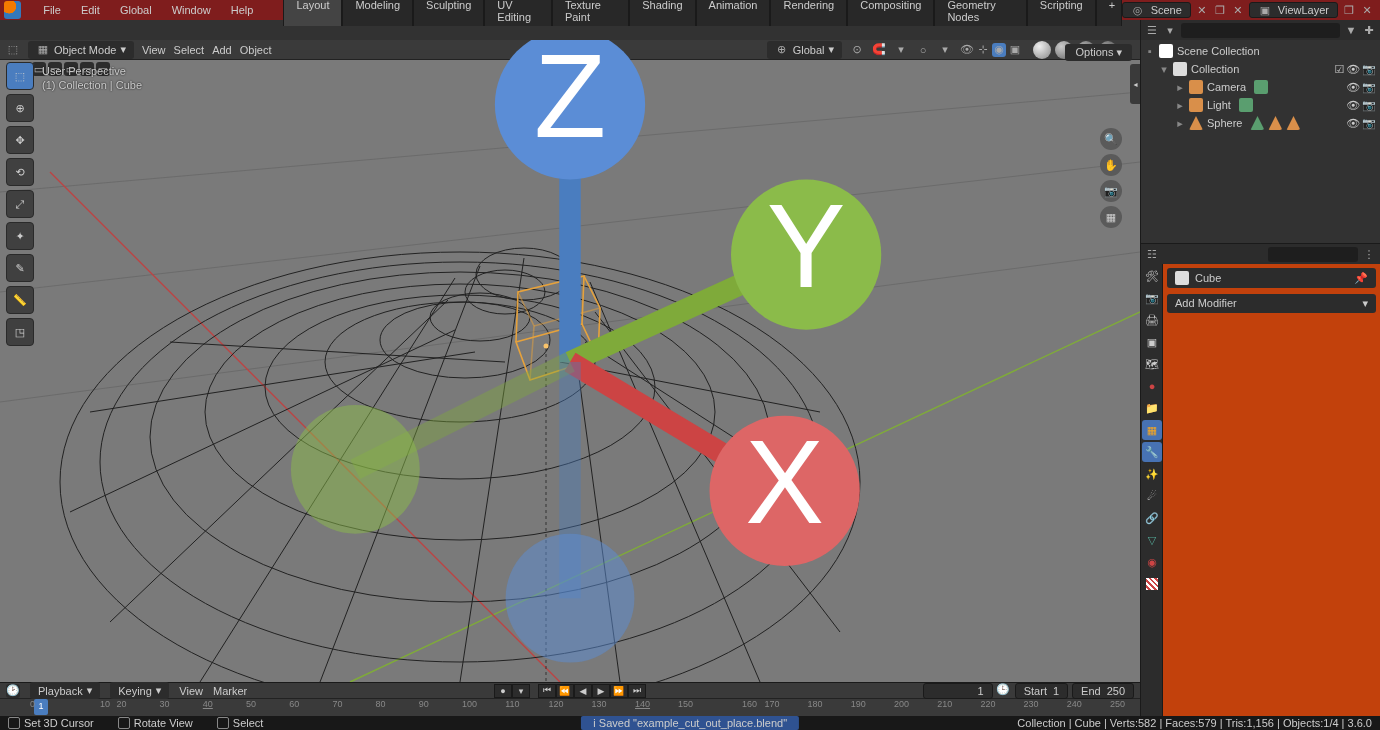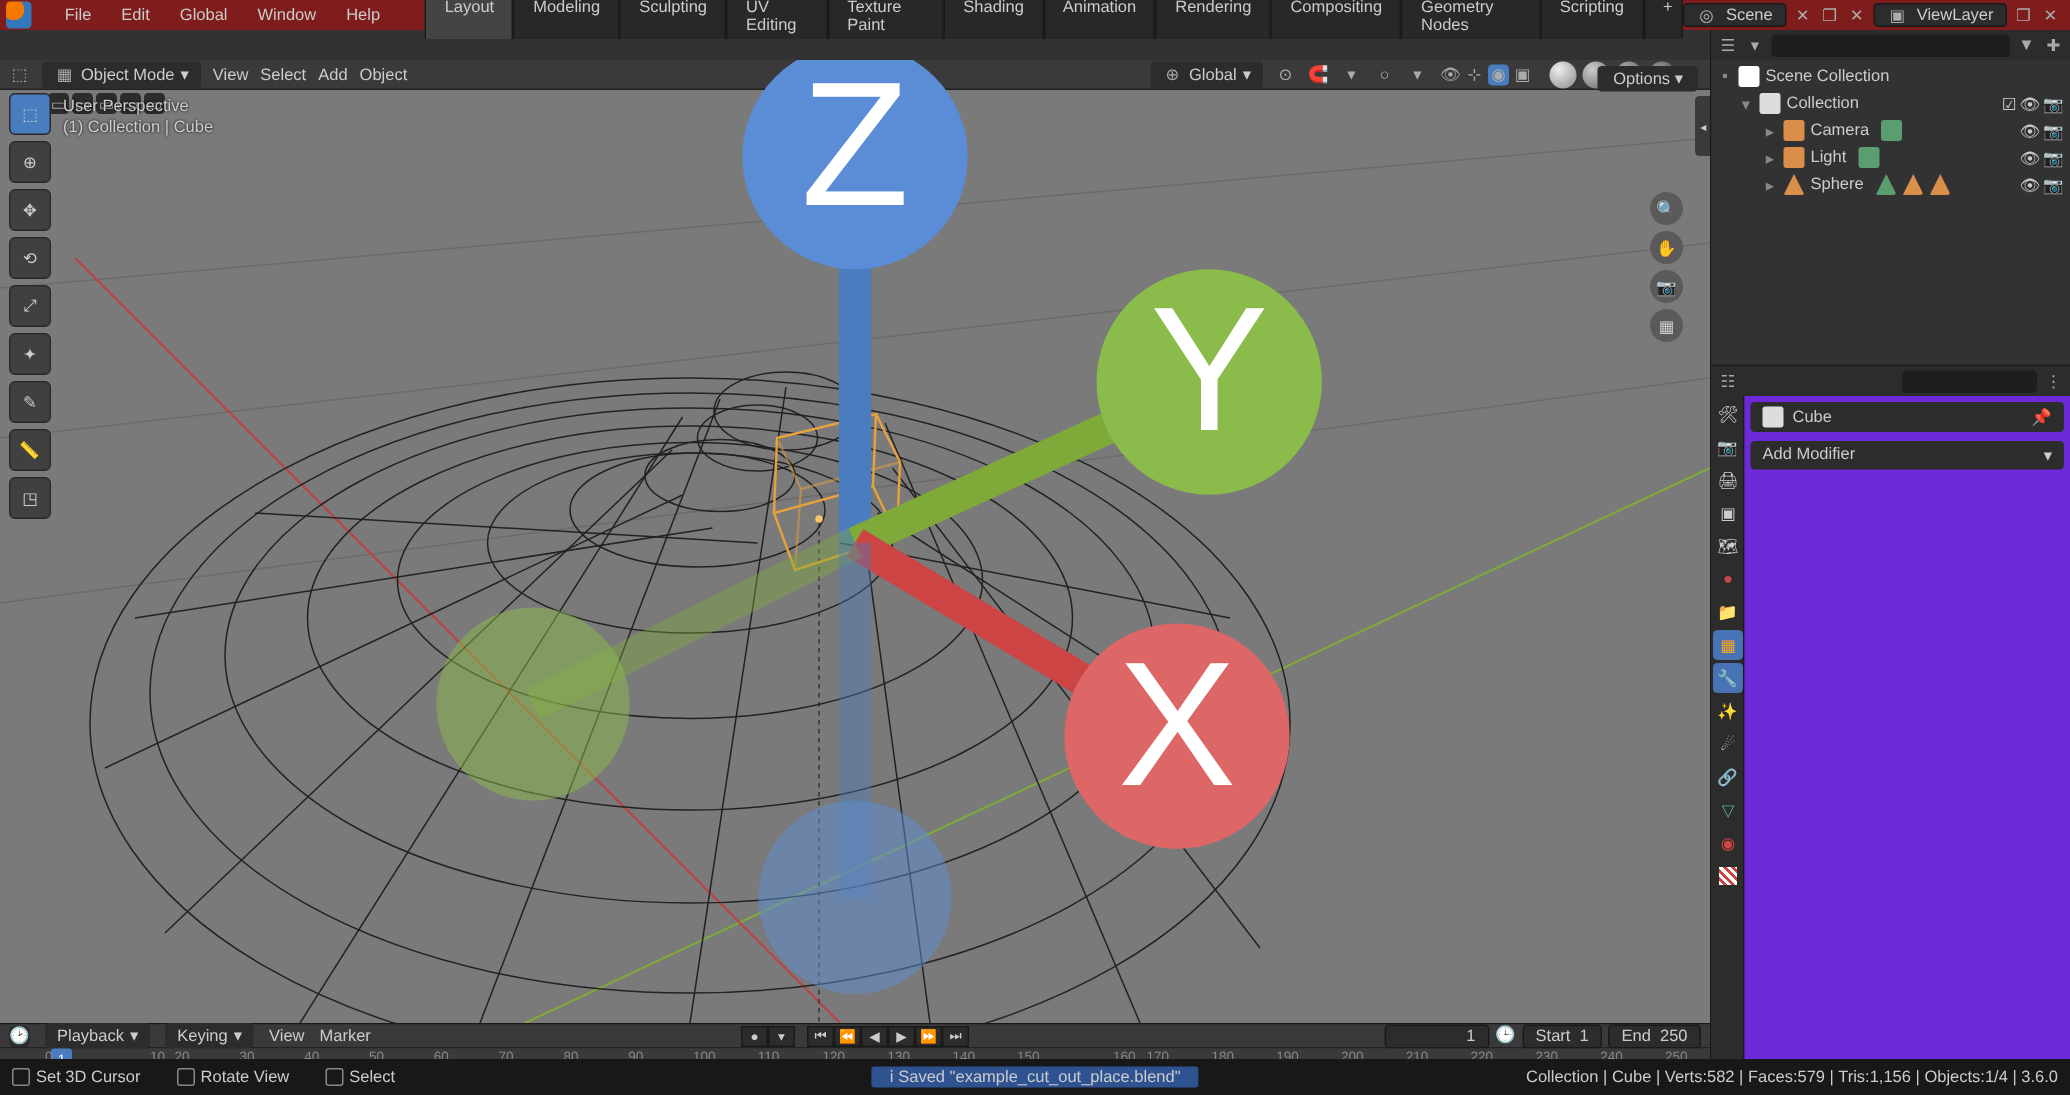--- a/index.html
+++ b/index.html
@@ -32,37 +32,37 @@
 .shball{width:18px;height:18px;border-radius:9px;display:inline-block;margin:0 1px}
 .timeline{position:absolute;left:0;right:240px;bottom:14px;height:34px;background:#3a3a3a;border-top:1px solid #1a1a1a}
 .tlhdr{height:16px;display:flex;align-items:center;padding:0 6px;gap:10px;background:#3a3a3a;border-bottom:1px solid #222}
 .tlplay{display:flex;gap:0;margin-left:auto;margin-right:auto}
 .tlplay .pb{width:18px;height:14px;background:#2c2c2c;border:1px solid #1a1a1a;display:flex;align-items:center;justify-content:center;font-size:9px}
 .tlfields{display:flex;gap:4px}
 .numf{background:#2c2c2c;border:1px solid #1a1a1a;border-radius:3px;padding:1px 8px;min-width:52px;text-align:center;display:flex;justify-content:space-between;gap:6px}
 .ruler{height:16px;position:relative;background:#3a3a3a}
 .ruler .tick{position:absolute;top:0;font-size:9px;color:#888}
 .ruler .cursor{position:absolute;top:0;bottom:0;width:14px;background:#4a7dbf;border-radius:2px;color:#fff;text-align:center;font-size:9px;line-height:14px}
-.status{position:absolute;left:0;right:0;bottom:0;height:24px;background:#181818;display:flex;align-items:center;padding:0 8px;gap:24px;font-size:10px;color:#bbb}
+.status{position:absolute;left:0;right:0;bottom:0;height:14px;background:#181818;display:flex;align-items:center;padding:0 8px;gap:24px;font-size:10px;color:#bbb}
 .status .msg{position:absolute;left:50%;transform:translateX(-50%);background:#2f5291;padding:0 12px;height:14px;line-height:14px;border-radius:2px;color:#fff}
 .status .right{margin-left:auto}
 .rcol{position:absolute;top:20px;right:0;bottom:14px;width:240px;background:#383838;border-left:1px solid #1a1a1a;display:flex;flex-direction:column}
 .outliner{height:224px;border-bottom:1px solid #1a1a1a;display:flex;flex-direction:column}
 .panelhdr{height:20px;background:#2c2c2c;display:flex;align-items:center;padding:0 4px;gap:4px}
 .srch{flex:1;background:#1e1e1e;border-radius:3px;height:15px}
 .tree{flex:1;padding:2px 4px;background:#323232;overflow:auto}
 .trow{display:flex;align-items:center;height:18px;gap:4px;padding-left:0}
 .trow .tog{margin-left:auto;display:flex;gap:2px}
 .trow .exp{width:10px;text-align:center;color:#888}
 .oic{width:14px;height:14px;display:inline-block;border-radius:2px}
 .props{flex:1;display:flex}
 .ptabs{width:22px;background:#2c2c2c;display:flex;flex-direction:column;gap:2px;padding-top:2px;border-right:1px solid #1a1a1a}
 .ptab{width:20px;height:20px;display:flex;align-items:center;justify-content:center;border-radius:3px;margin-left:1px}
 .ptab.active{background:#4772b3}
-.pbody{flex:1;background:#6d28d9;padding:4px;display:flex;flex-direction:column;gap:6px}
+.pbody{flex:1;background:#c2410c;padding:4px;display:flex;flex-direction:column;gap:6px}
 .pbc{background:#2c2c2c;border-radius:3px;padding:3px 8px;display:flex;align-items:center;gap:6px}
 .addmod{background:#2c2c2c;border-radius:3px;padding:3px 8px;display:flex;justify-content:space-between}
 .kb{display:inline-flex;align-items:center;gap:4px}
 .kb .sq{width:12px;height:12px;border:1px solid #888;border-radius:2px}
 svg{overflow:visible}
 </style>
 </head>
 <body>
 
 <div class="topbar">

